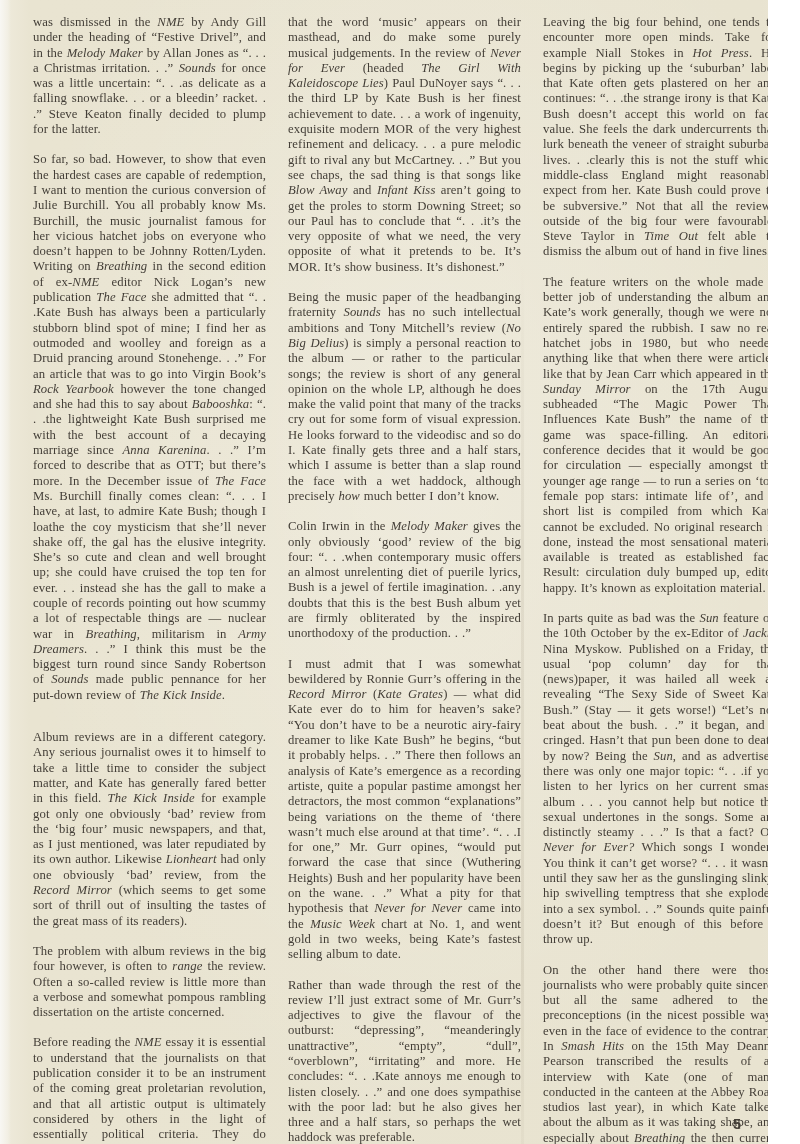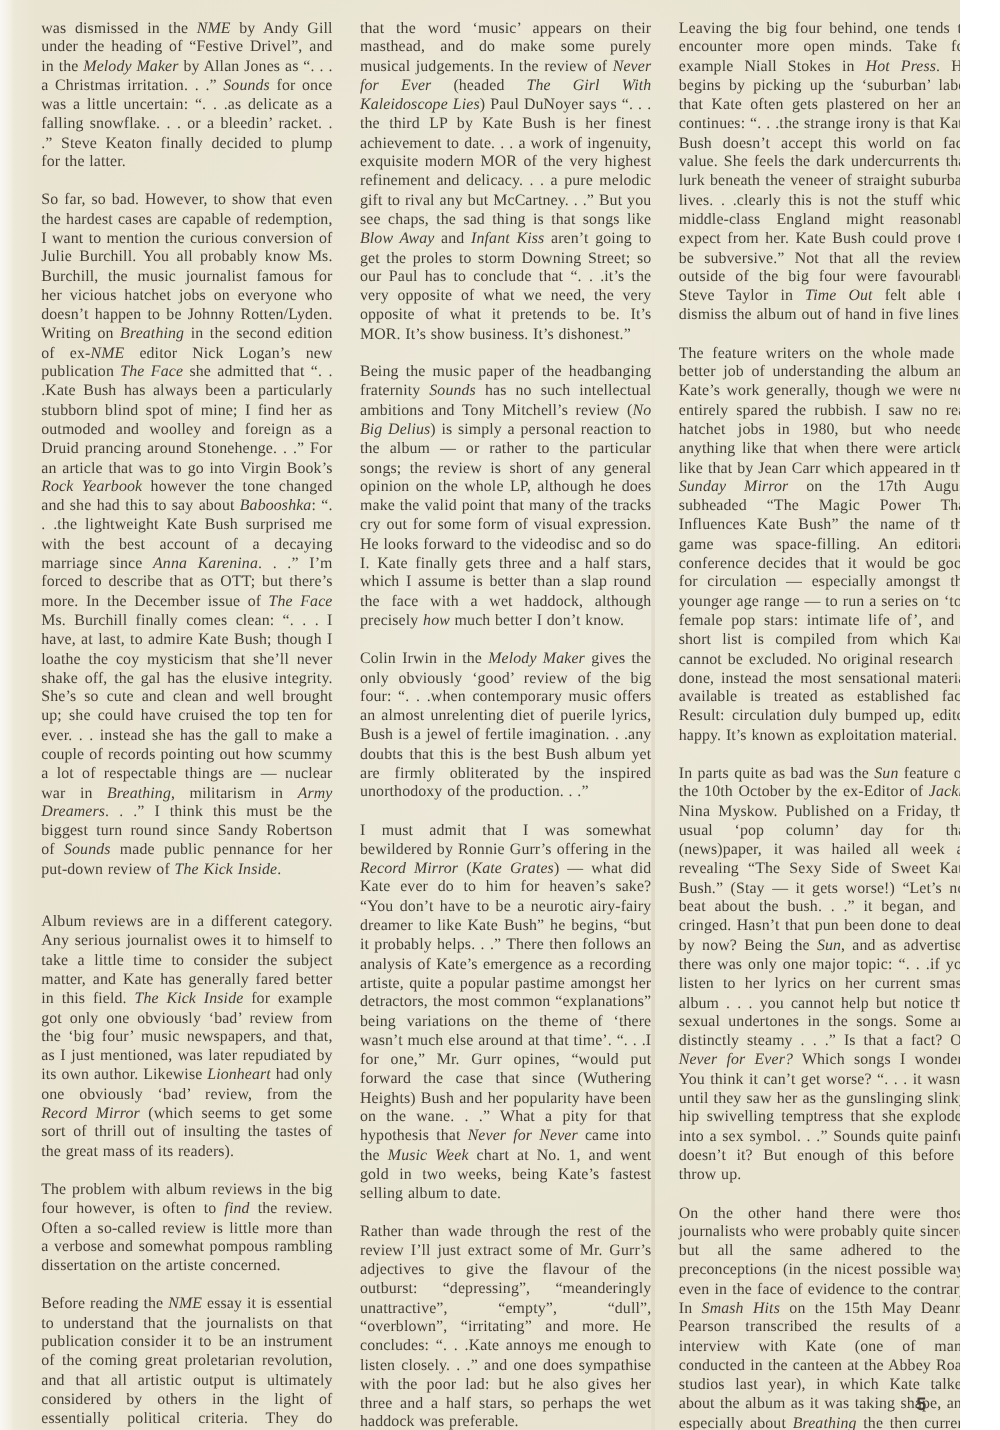--- a/index.html
+++ b/index.html
@@ -75,21 +75,21 @@
 <body>
 
 <div class="page" data-name="magazine-page" style="color: rgb(67, 62, 55);">
   <div class="left-edge" data-name="page-left-edge"></div>
   <div class="crease" data-name="scan-crease"></div>
   <main class="columns" data-name="article-columns">
     <div class="col" data-name="column-1">
         <p data-name="paragraph">was dismissed in the <i data-name="publication-title">NME</i> by Andy Gill under the heading of “Festive Drivel”, and in the <i data-name="publication-title">Melody Maker</i> by Allan Jones as “. . . a Christmas irritation. . .” <i data-name="publication-title">Sounds</i> for once was a little uncertain: “. . .as delicate as a falling snowflake. . . or a bleedin’ racket. . .” Steve Keaton finally decided to plump for the latter.</p>
         <p data-name="paragraph">So far, so bad. However, to show that even the hardest cases are capable of redemption, I want to mention the curious conversion of Julie Burchill. You all probably know Ms. Burchill, the music journalist famous for her vicious hatchet jobs on everyone who doesn’t happen to be Johnny Rotten/Lyden. Writing on <i data-name="publication-title">Breathing</i> in the second edition of ex-<i data-name="publication-title">NME</i> editor Nick Logan’s new publication <i data-name="publication-title">The Face</i> she admitted that “. . .Kate Bush has always been a particularly stubborn blind spot of mine; I find her as outmoded and woolley and foreign as a Druid prancing around Stonehenge. . .” For an article that was to go into Virgin Book’s <i data-name="publication-title">Rock Yearbook</i> however the tone changed and she had this to say about <i data-name="publication-title">Babooshka</i>: “. . .the lightweight Kate Bush surprised me with the best account of a decaying marriage since <i data-name="publication-title">Anna Karenina</i>. . .” I’m forced to describe that as OTT; but there’s more. In the December issue of <i data-name="publication-title">The Face</i> Ms. Burchill finally comes clean: “. . . I have, at last, to admire Kate Bush; though I loathe the coy mysticism that she’ll never shake off, the gal has the elusive integrity. She’s so cute and clean and well brought up; she could have cruised the top ten for ever. . . instead she has the gall to make a couple of records pointing out how scummy a lot of respectable things are — nuclear war in <i data-name="publication-title">Breathing</i>, militarism in <i data-name="publication-title">Army Dreamers</i>. . .” I think this must be the biggest turn round since Sandy Robertson of <i data-name="publication-title">Sounds</i> made public pennance for her put-down review of <i data-name="publication-title">The Kick Inside</i>.</p>
         <p data-name="paragraph">Album reviews are in a different category. Any serious journalist owes it to himself to take a little time to consider the subject matter, and Kate has generally fared better in this field. <i data-name="publication-title">The Kick Inside</i> for example got only one obviously ‘bad’ review from the ‘big four’ music newspapers, and that, as I just mentioned, was later repudiated by its own author. Likewise <i data-name="publication-title">Lionheart</i> had only one obviously ‘bad’ review, from the <i data-name="publication-title">Record Mirror</i> (which seems to get some sort of thrill out of insulting the tastes of the great mass of its readers).</p>
-        <p data-name="paragraph">The problem with album reviews in the big four however, is often to <i data-name="publication-title">find</i> the review. Often a so-called review is little more than a verbose and somewhat pompous rambling dissertation on the artiste concerned.</p>
+        <p data-name="paragraph">The problem with album reviews in the big four however, is often to <i data-name="publication-title">range</i> the review. Often a so-called review is little more than a verbose and somewhat pompous rambling dissertation on the artiste concerned.</p>
         <p data-name="paragraph">Before reading the <i data-name="publication-title">NME</i> essay it is essential to understand that the journalists on that publication consider it to be an instrument of the coming great proletarian revolution, and that all artistic output is ultimately considered by others in the light of essentially political criteria. They do however sometimes remember</p>
       </div>
     <div class="col" data-name="column-2">
         <p data-name="paragraph">that the word ‘music’ appears on their masthead, and do make some purely musical judgements. In the review of <i data-name="publication-title">Never for Ever</i> (headed <i data-name="publication-title">The Girl With Kaleidoscope Lies</i>) Paul DuNoyer says “. . . the third LP by Kate Bush is her finest achievement to date. . . a work of ingenuity, exquisite modern MOR of the very highest refinement and delicacy. . . a pure melodic gift to rival any but McCartney. . .” But you see chaps, the sad thing is that songs like <i data-name="publication-title">Blow Away</i> and <i data-name="publication-title">Infant Kiss</i> aren’t going to get the proles to storm Downing Street; so our Paul has to conclude that “. . .it’s the very opposite of what we need, the very opposite of what it pretends to be. It’s MOR. It’s show business. It’s dishonest.”</p>
         <p data-name="paragraph">Being the music paper of the headbanging fraternity <i data-name="publication-title">Sounds</i> has no such intellectual ambitions and Tony Mitchell’s review (<i data-name="publication-title">No Big Delius</i>) is simply a personal reaction to the album — or rather to the particular songs; the review is short of any general opinion on the whole LP, although he does make the valid point that many of the tracks cry out for some form of visual expression. He looks forward to the videodisc and so do I. Kate finally gets three and a half stars, which I assume is better than a slap round the face with a wet haddock, although precisely <i data-name="publication-title">how</i> much better I don’t know.</p>
         <p data-name="paragraph">Colin Irwin in the <i data-name="publication-title">Melody Maker</i> gives the only obviously ‘good’ review of the big four: “. . .when contemporary music offers an almost unrelenting diet of puerile lyrics, Bush is a jewel of fertile imagination. . .any doubts that this is the best Bush album yet are firmly obliterated by the inspired unorthodoxy of the production. . .”</p>
         <p data-name="paragraph">I must admit that I was somewhat bewildered by Ronnie Gurr’s offering in the <i data-name="publication-title">Record Mirror</i> (<i data-name="publication-title">Kate Grates</i>) — what did Kate ever do to him for heaven’s sake? “You don’t have to be a neurotic airy-fairy dreamer to like Kate Bush” he begins, “but it probably helps. . .” There then follows an analysis of Kate’s emergence as a recording artiste, quite a popular pastime amongst her detractors, the most common “explanations” being variations on the theme of ‘there wasn’t much else around at that time’. “. . .I for one,” Mr. Gurr opines, “would put forward the case that since (Wuthering Heights) Bush and her popularity have been on the wane. . .” What a pity for that hypothesis that <i data-name="publication-title">Never for Never</i> came into the <i data-name="publication-title">Music Week</i> chart at No. 1, and went gold in two weeks, being Kate’s fastest selling album to date.</p>
         <p data-name="paragraph">Rather than wade through the rest of the review I’ll just extract some of Mr. Gurr’s adjectives to give the flavour of the outburst: “depressing”, “meanderingly unattractive”, “empty”, “dull”, “overblown”, “irritating” and more. He concludes: “. . .Kate annoys me enough to listen closely. . .” and one does sympathise with the poor lad: but he also gives her three and a half stars, so perhaps the wet haddock was preferable.</p>
       </div>
     <div class="col" data-name="column-3">

